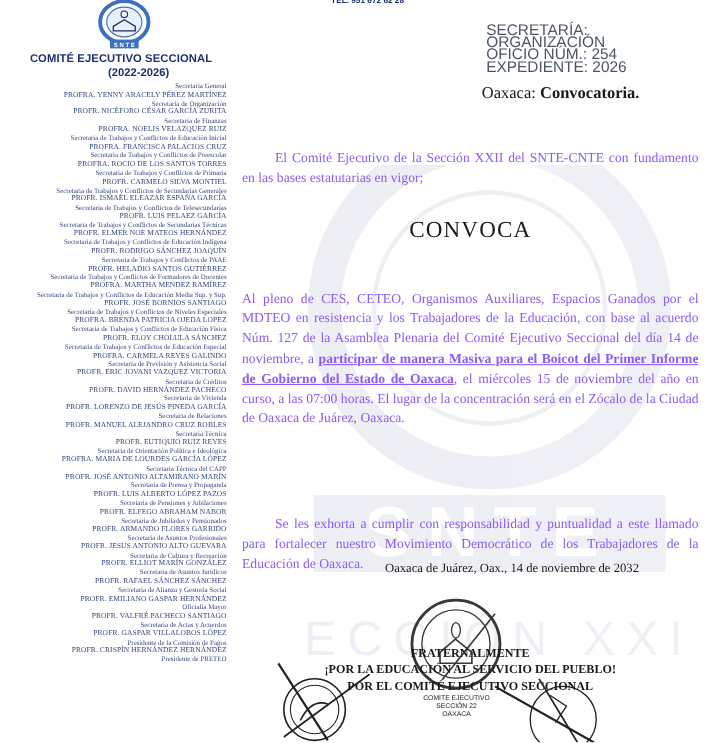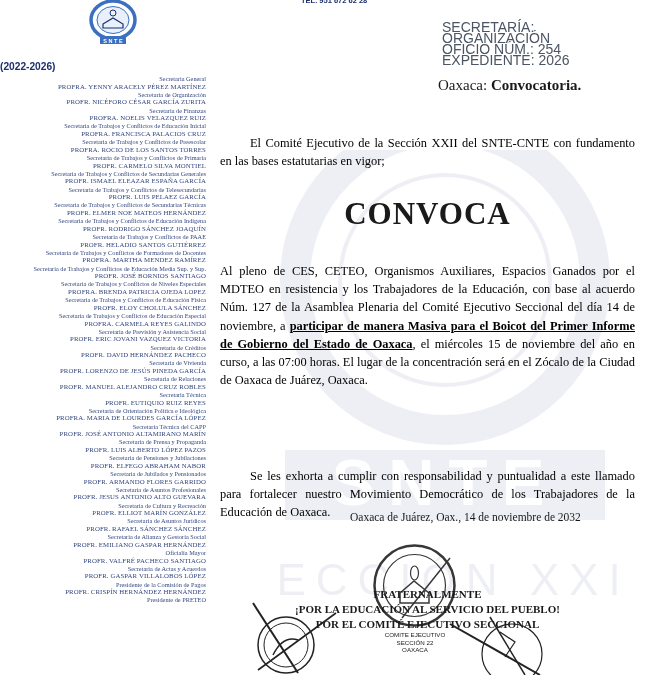--- a/index.html
+++ b/index.html
@@ -5,41 +5,41 @@
     * { box-sizing: border-box; margin: 0; padding: 0; }
     html, body { width: 645px; height: 675px; overflow: hidden; background: #ffffff; }
     body { position: relative; font-family: "Liberation Serif", serif; color: #1a1a1a; }
 
     
     .left-col { position: absolute; left: 0; top: 0; width: 210px; height: 675px; }
     .logo-wrap { position: absolute; left: 88px; top: 0; width: 50px; height: 46px; }
     .logo-wrap svg { width: 50px; height: 46px; display: block; }
     .committee-title { position: absolute; left: 0; width: 220px; top: 48px; text-align: center;
       font-family: "Liberation Sans", sans-serif; font-weight: bold; color: #1d2f6e; font-size: 10.2px; letter-spacing: 0.1px; }
-    .committee-period { position: absolute; left: 0; width: 220px; top: 61px; 
+    .committee-period { position: absolute; left: 16px; width: 220px; top: 61px; text-align: center;
       font-family: "Liberation Sans", sans-serif; font-weight: bold; color: #1d2f6e; font-size: 10.2px; }
     .members { position: absolute; right: 4px; top: 75px; width: 210px; text-align: right; }
     .member { display: block; }
     .member .role { display: block; font-size: 6.3px; line-height: 7.6px; color: #34477f; white-space: nowrap; }
     .member .name { display: block; font-size: 6.8px; line-height: 8.2px; color: #34477f; white-space: nowrap; letter-spacing: 0.1px; }
 
     
     .tel { position: absolute; left: 301px; top: -4px; font-family: "Liberation Sans", sans-serif; font-size: 7.5px; color: #1d2f6e; font-weight: bold; }
     .ref-block { position: absolute; left: 442px; top: 22px; font-family: "Liberation Sans", sans-serif; font-size: 14px; line-height: 11px; color: #4b5563; }
     .subject { position: absolute; left: 438px; top: 77px; font-size: 15px; color: #1a1a1a; }
     .subject b { font-weight: bold; }
 
     
     .watermark { position: absolute; left: 265px; top: 150px; width: 360px; height: 520px; pointer-events: none; opacity: 0.07; }
 
     
-    .para { position: absolute; left: 220px; width: 415px; font-size: 12.4px; line-height: 18.2px; text-align: justify; color: #000000; }
+    .para { position: absolute; left: 220px; width: 415px; font-size: 12.4px; line-height: 18.2px; text-align: justify; color: #8b5cf6; }
     .para.indent { text-indent: 30px; }
     .p1 { top: 134px; }
-    .title-convoca { position: absolute; left: 210px; width: 435px; top: 196px; text-align: center; font-size: 31px; font-weight: bold; letter-spacing: 1px; color: #1a1a1a; }
+    .title-convoca { position: absolute; left: 210px; width: 435px; top: 196px; text-align: center; font-size: 21px; font-weight: normal; letter-spacing: 1px; color: #1a1a1a; }
     .p2 { top: 262px; text-indent: 0; }
     .p2 .emph { font-weight: bold; text-decoration: underline; }
     .p3 { top: 433px; margin-top: 34px; }
     .date-line { position: absolute; left: 350px; top: 511px; font-size: 11.5px; color: #1a1a1a; }
 
     
     .closing { position: absolute; left: 210px; width: 435px; top: 587px; text-align: center; font-weight: bold; font-size: 11px; line-height: 15px; color: #1a1a1a; z-index: 2; }
     .stamp-center { position: absolute; left: 372px; top: 543px; width: 85px; height: 85px; z-index: 1; opacity: 0.9; }
     .stamp-text { position: absolute; left: 360px; top: 631px; width: 110px; text-align: center; font-family: "Liberation Sans", sans-serif; font-size: 6.2px; line-height: 7.6px; color: #222; z-index: 3; }
     .sig-left { position: absolute; left: 248px; top: 595px; width: 90px; height: 80px; z-index: 3; }
@@ -60,20 +60,21 @@
   <div class="logo-wrap">
     <svg viewBox="0 0 50 46">
       <ellipse cx="25" cy="20" rx="22" ry="19" fill="#ffffff" stroke="#3b6fc0" stroke-width="3.5"></ellipse>
       <ellipse cx="25" cy="20" rx="16" ry="13.5" fill="#e8f0fb" stroke="#3b6fc0" stroke-width="1"></ellipse>
       <path d="M15 24 L25 18 L35 24 L35 28 L15 28 Z" fill="none" stroke="#1d2f6e" stroke-width="1.2"></path>
       <circle cx="25" cy="13" r="3" fill="none" stroke="#1d2f6e" stroke-width="1"></circle>
       <rect x="12" y="36" width="26" height="8" fill="#3b6fc0"></rect>
       <text x="25" y="42.5" text-anchor="middle" font-family="Liberation Sans, sans-serif" font-size="5.5" font-weight="bold" fill="#ffffff">S N T E</text>
     </svg>
   </div>
+  <div class="committee-title">COMITÉ EJECUTIVO SECCIONAL</div>
   <div class="committee-period">(2022-2026)</div>
   <div class="members" id="members">
       <div class="member">
         <span class="role">Secretaria General</span>
         <span class="name">PROFRA. YENNY ARACELY PÉREZ MARTÍNEZ</span>
       </div>
       <div class="member">
         <span class="role">Secretaría de Organización</span>
         <span class="name">PROFR. NICÉFORO CÉSAR GARCÍA ZURITA</span>
       </div>

